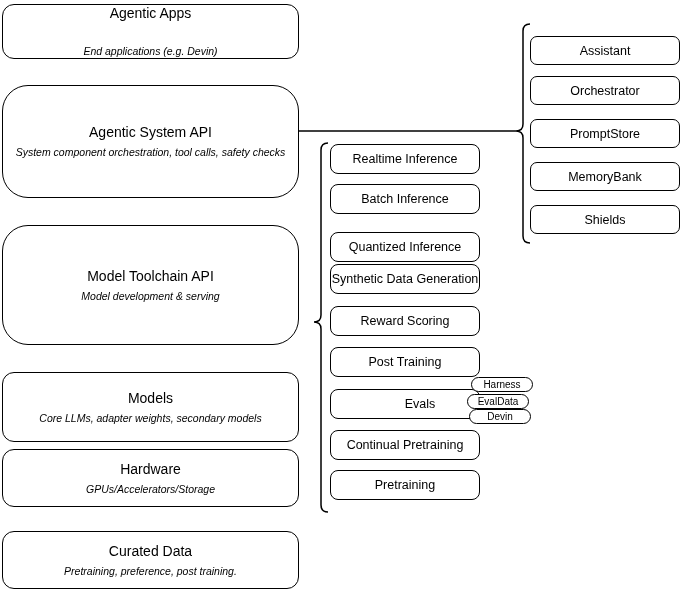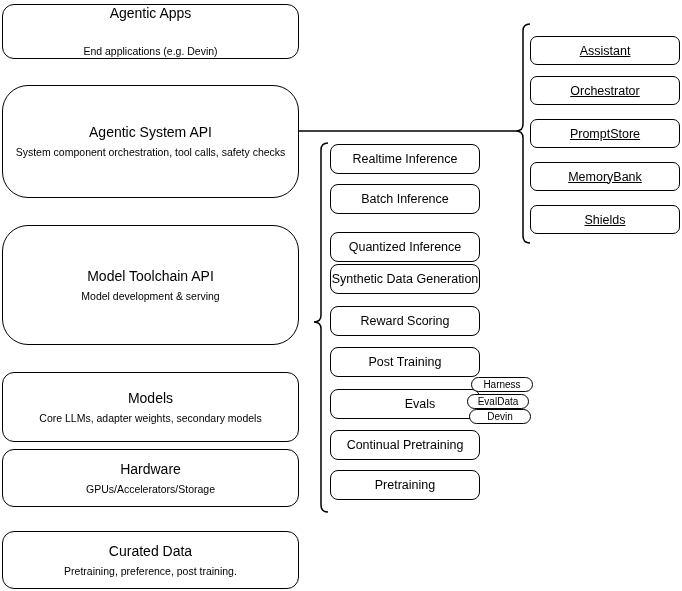--- a/index.html
+++ b/index.html
@@ -47,35 +47,35 @@
     font-size: 14px;
     line-height: 1.2;
   }
   .node.big .title {
     font-size: 14px;
   }
   .node .subtitle {
     font-size: 10.5px;
     line-height: 1.2;
     padding: 0 4px;
+    font-style: italic;
   }
   .node.svc {
     left: 330px;
     width: 150px;
     height: 30px;
     border-radius: 8px;
     font-size: 12.5px;
   }
   .node.comp {
     left: 530px;
     width: 150px;
     height: 29px;
     border-radius: 7px;
     font-size: 12.5px;
-    text-decoration: underline;
   }
   .tag {
     position: absolute;
     box-sizing: border-box;
     width: 62px;
     height: 15px;
     background: #ffffff;
     border: 1.4px solid #000000;
     border-radius: 8px;
     display: flex;

